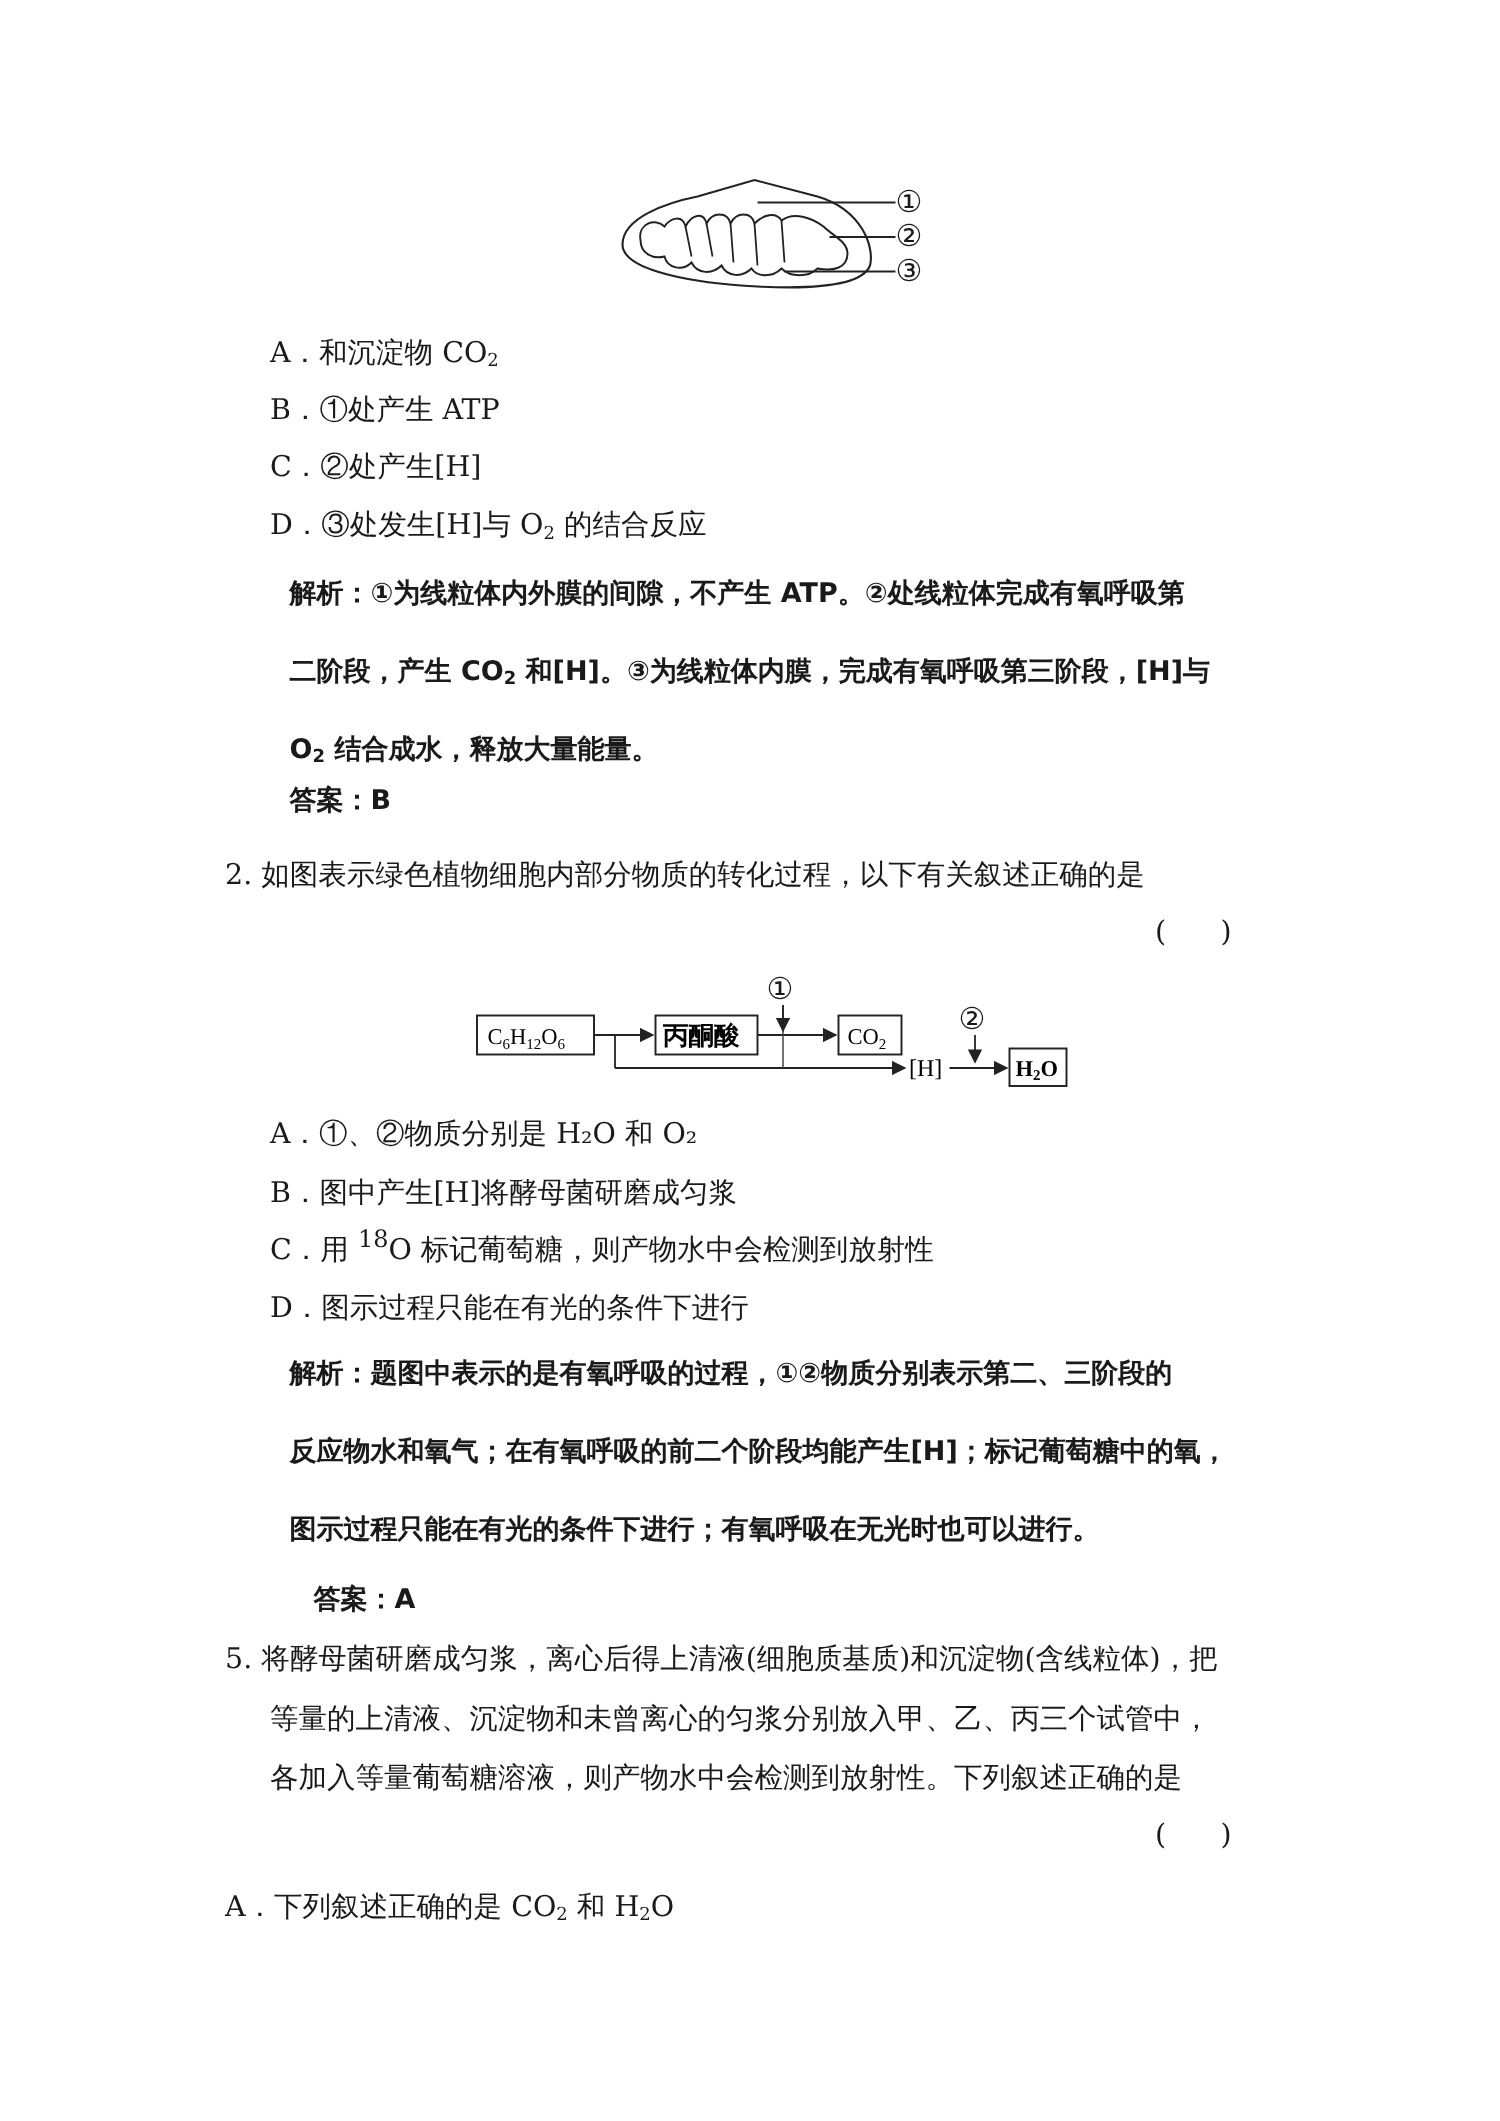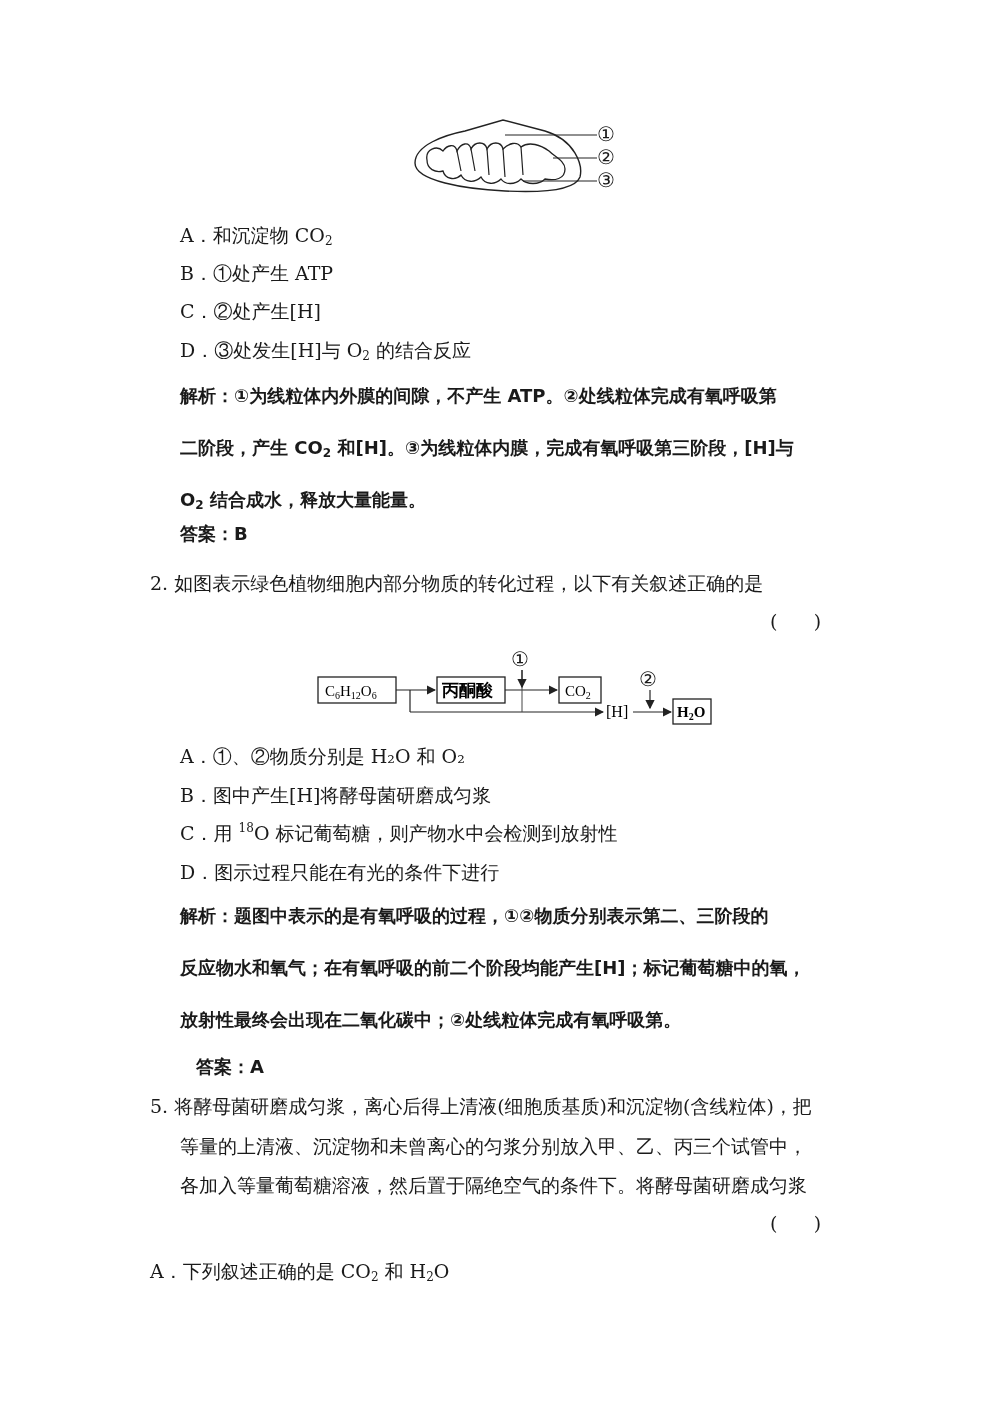--- a/index.html
+++ b/index.html
@@ -1,21 +1,21 @@
 <!DOCTYPE html>
 <html><head>
 <meta charset="utf-8">
 <style>
   html, body { margin: 0; padding: 0; background: #ffffff; }
   body { width: 1000px; height: 1414px; position: relative; overflow: hidden;
          font-family: "DejaVu Serif", "Liberation Serif", serif; color: #1a1a1a; }
   .line { position: absolute; font-size: 19px; white-space: nowrap; line-height: 26px; }
-  .bold { font-weight: bold; font-family: "DejaVu Sans", sans-serif; font-size: 18px; }
+  .bold { font-weight: bold; font-family: "DejaVu Sans", sans-serif; font-size: 18px; margin-left: 13px; }
   sub { font-size: 12px; vertical-align: -3px; line-height: 0; }
-  sup { font-size: 12px; vertical-align: 8px; line-height: 0; }
+  sup { font-size: 16px; vertical-align: 8px; line-height: 0; }
   .paren { position: absolute; font-size: 19px; }
   svg text { font-family: "Liberation Serif", serif; }
 </style>
 </head>
 <body>
 
 <svg style="position:absolute;left:405px;top:115px" width="240" height="80" viewBox="0 0 240 80">
   <path d="M10,48 C10,30 40,20 60,16 L98,5 L140,16 C170,25 178,50 175,62 C170,75 140,78 100,76 C60,74 10,66 10,48 Z" fill="none" stroke="#222" stroke-width="1.4"></path>
   <path d="M22,45 C20,34 32,30 38,36 C42,30 50,28 52,36 C56,28 64,26 66,34 C70,26 80,26 82,34 C86,26 96,26 98,34 C104,28 112,26 116,32 C124,26 136,30 144,36 C150,42 160,46 160,54 C160,64 150,66 140,64 C134,70 122,70 116,64 C110,70 100,70 96,64 C90,70 80,70 76,62 C70,68 60,68 56,60 C50,66 40,64 38,56 C30,58 22,54 22,45 Z" fill="none" stroke="#222" stroke-width="1.3"></path>
   <path d="M52,36 L56,56 M82,34 L84,60 M98,34 L100,62 M116,32 L118,60 M66,34 L70,56" stroke="#222" stroke-width="1.2" fill="none"></path>
@@ -87,22 +87,22 @@
 </div>
 <div class="line" style="left:180px;top:820px">
   <span>C．</span><span>用 </span><sup>18</sup><span>O 标记葡萄糖，则产物水中会检测到放射性</span>
 </div>
 <div class="line" style="left:180px;top:859px">
   <span>D．</span><span>图示过程只能在有光的条件下进行</span>
 </div>
 
 <div class="line bold" style="left:180px;top:903px">解析：题图中表示的是有氧呼吸的过程，①②物质分别表示第二、三阶段的</div>
 <div class="line bold" style="left:180px;top:955px">反应物水和氧气；在有氧呼吸的前二个阶段均能产生[H]；标记葡萄糖中的氧，</div>
-<div class="line bold" style="left:180px;top:1007px">放射性最终会出现在二氧化碳中；②处线粒体完成有氧呼吸第。</div>
+<div class="line bold" style="left:180px;top:1007px">图示过程只能在有光的条件下进行；有氧呼吸在无光时也可以进行。</div>
 <div class="line bold" style="left:196px;top:1054px">答案：A</div>
 
 <div class="line" style="left:150px;top:1093px">5.  将酵母菌研磨成匀浆，离心后得上清液(细胞质基质)和沉淀物(含线粒体)，把</div>
 <div class="line" style="left:180px;top:1133px">等量的上清液、沉淀物和未曾离心的匀浆分别放入甲、乙、丙三个试管中，</div>
-<div class="line" style="left:180px;top:1172px">各加入等量葡萄糖溶液，然后置于隔绝空气的条件下。将酵母菌研磨成匀浆</div>
+<div class="line" style="left:180px;top:1172px">各加入等量葡萄糖溶液，则产物水中会检测到放射性。下列叙述正确的是</div>
 <div class="paren" style="left:770px;top:1212px;white-space:pre">(      )</div>
 <div class="line" style="left:150px;top:1258px">
   <span>A．下列叙述正确的是 CO</span><sub>2</sub><span> 和 H</span><sub>2</sub><span>O</span>
 </div>
 
 </body></html>

